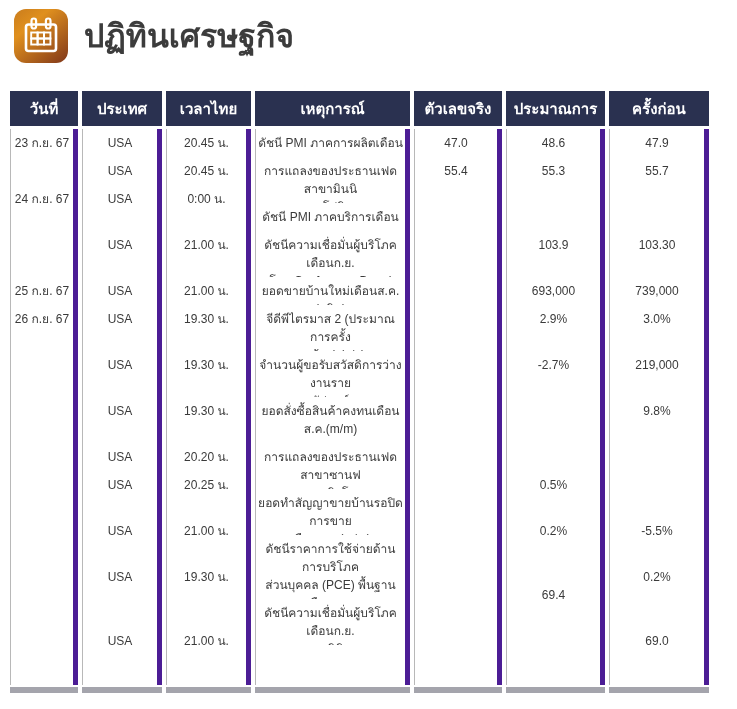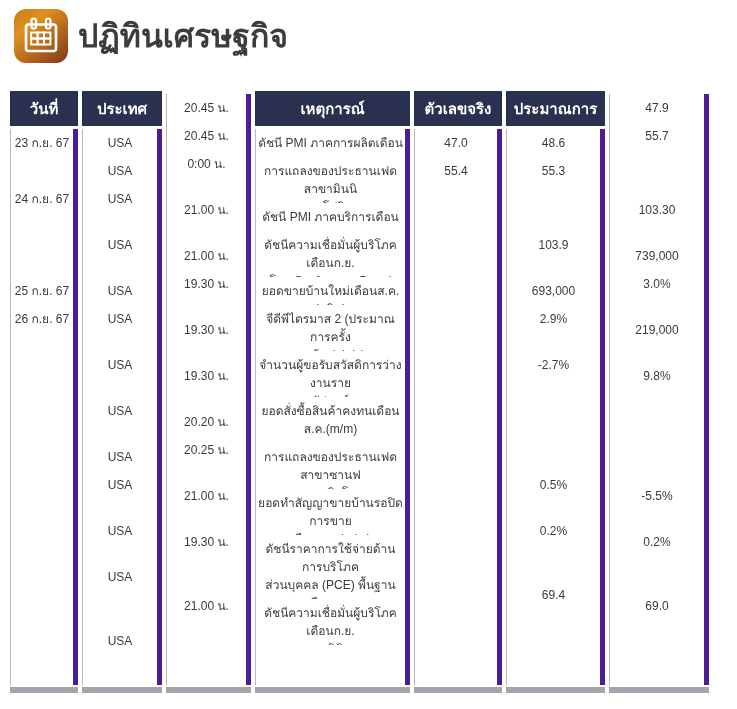--- a/index.html
+++ b/index.html
@@ -5,21 +5,21 @@
   html, body { margin: 0; padding: 0; background: #ffffff; }
   body {
     width: 737px; height: 709px; overflow: hidden;
     font-family: "Liberation Sans", "DejaVu Sans", sans-serif;
     -webkit-font-smoothing: antialiased;
   }
   .page { position: relative; width: 737px; height: 709px; }
 
   
   .page-header {
-    display: flex; align-items: center; gap: 10px;
+    display: flex; align-items: center; gap: 16px;
     padding: 8px 0 0 14px; height: 56px;
   }
   .cal-icon {
     width: 54px; height: 54px; border-radius: 12px; flex: 0 0 auto;
     background: linear-gradient(140deg, #c97c1d 0%, #e0901e 30%, #80371a 100%);
     display: flex; align-items: center; justify-content: center;
   }
   .page-title {
     font-size: 32px; font-weight: bold; color: #3c3c3c; letter-spacing: 0;
     line-height: 1;
@@ -117,20 +117,23 @@
           <div class="cell h2">USA</div>
           <div class="cell h1">USA</div>
           <div class="cell h2">USA</div>
           <div class="cell h2">USA</div>
           <div class="cell h3">USA</div>
           <div class="cell h2">USA</div>
         </div>
       <div class="col-bar"></div>
     </div>
     <div class="col">
+      <div class="col-header">
+        <span>เวลาไทย</span>
+      </div>
       <div class="col-body">
           <div class="cell h1">20.45 น.</div>
           <div class="cell h1">20.45 น.</div>
           <div class="cell h2">0:00 น.</div>
           <div class="cell h2">21.00 น.</div>
           <div class="cell h1">21.00 น.</div>
           <div class="cell h2">19.30 น.</div>
           <div class="cell h2">19.30 น.</div>
           <div class="cell h2">19.30 น.</div>
           <div class="cell h1">20.20 น.</div>
@@ -229,20 +232,23 @@
           <div class="cell h2">-2.7%</div>
           <div class="cell h1"></div>
           <div class="cell h2"></div>
           <div class="cell h2">0.5%</div>
           <div class="cell h3">0.2%</div>
           <div class="cell h2">69.4</div>
         </div>
       <div class="col-bar"></div>
     </div>
     <div class="col">
+      <div class="col-header">
+        <span>ครั้งก่อน</span>
+      </div>
       <div class="col-body">
           <div class="cell h1">47.9</div>
           <div class="cell h1">55.7</div>
           <div class="cell h2"></div>
           <div class="cell h2">103.30</div>
           <div class="cell h1">739,000</div>
           <div class="cell h2">3.0%</div>
           <div class="cell h2">219,000</div>
           <div class="cell h2">9.8%</div>
           <div class="cell h1"></div>

